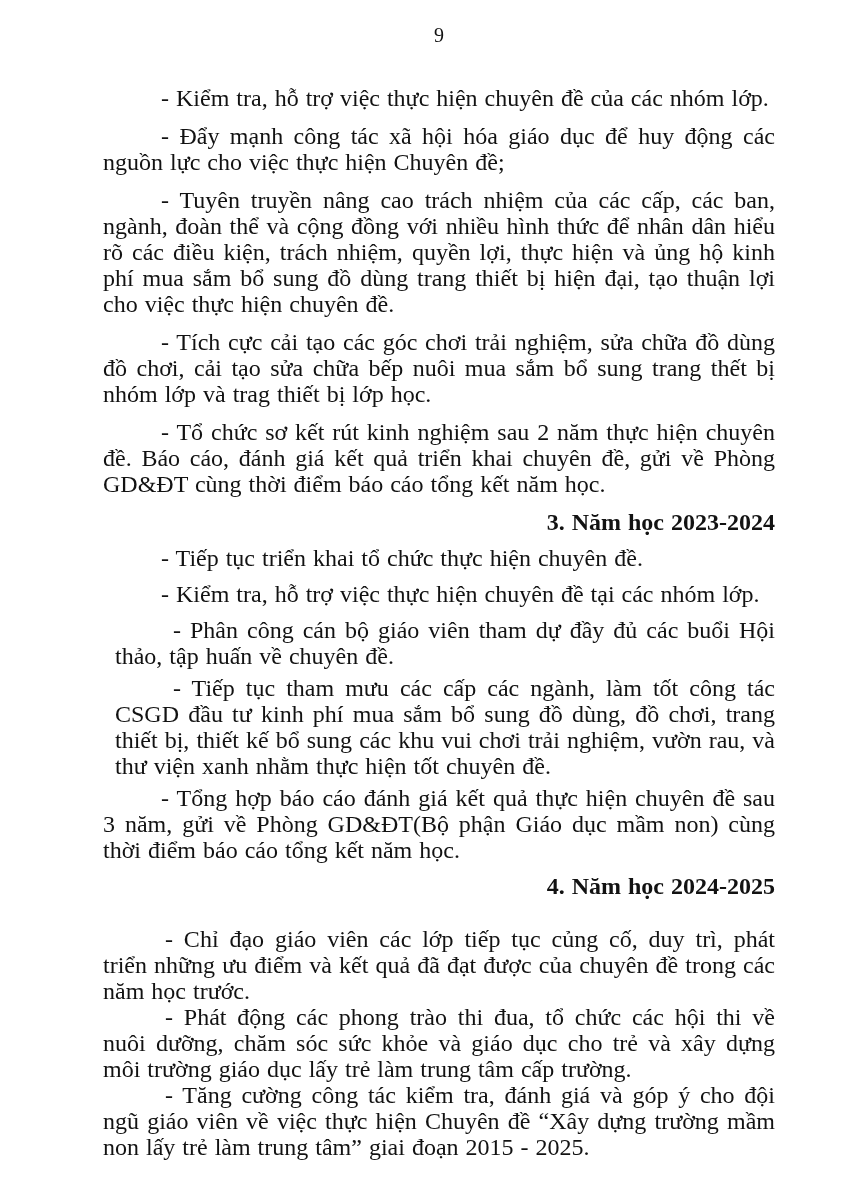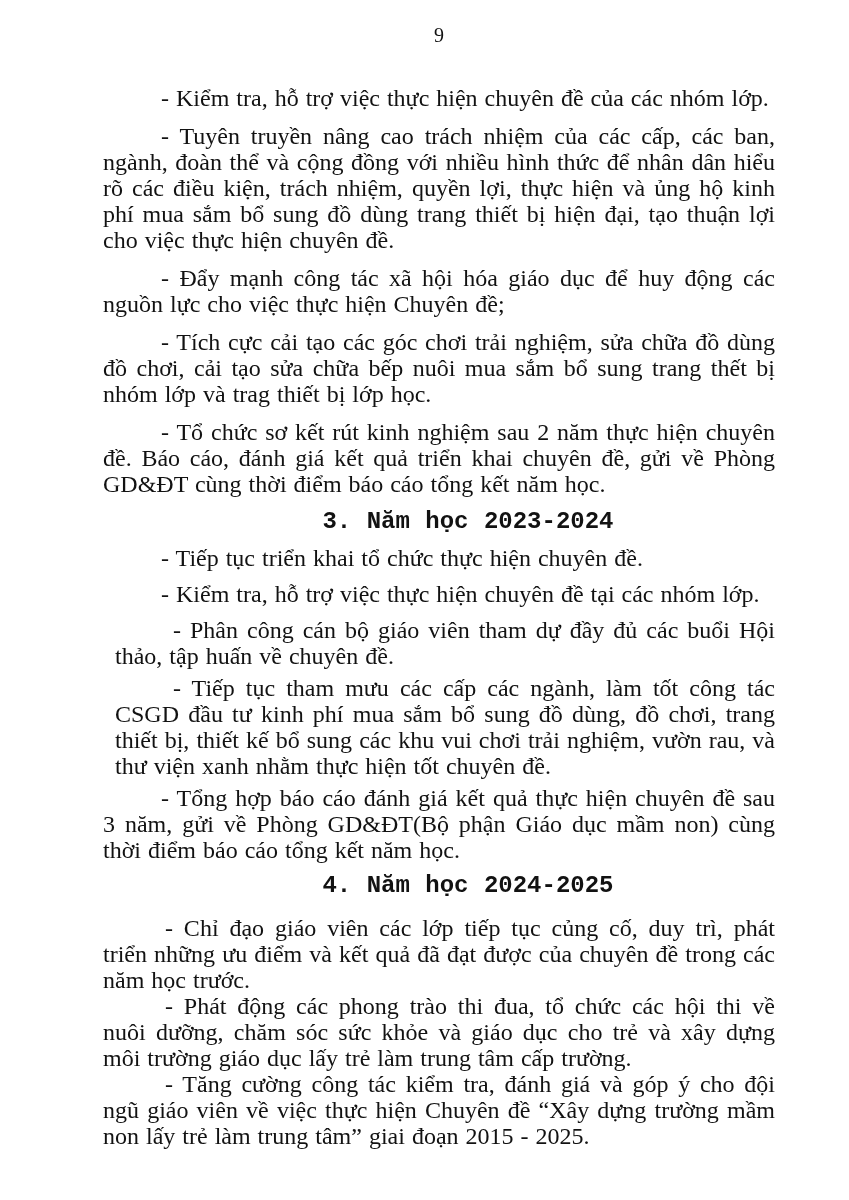--- a/index.html
+++ b/index.html
@@ -31,43 +31,42 @@
   .para {
     font-size: 24px;
     line-height: 26px;
     text-align: justify;
     text-indent: 58px;
     margin: 0 0 12px 0;
     word-spacing: 1px;
   }
   .heading {
     font-weight: bold;
-    text-align: center;
-    font-family: Liberation Mono, monospace;
+    text-align: right;
   }
   .m10 { margin-bottom: 10px; }
   .m6  { margin-bottom: 6px; margin-left: 12px; }
   .m5  { margin-bottom: 10px; }
-  .m9  { margin-bottom: 16px; }
+  .m9  { margin-bottom: 27px; }
   .tight {
     margin-bottom: 0;
     text-indent: 62px;
   }
 </style>
 </head>
 <body>
 
 <div class="page">
   <div class="content">
 
     <div class="page-number">9</div>
 
     <p class="para">- Kiểm tra, hỗ trợ việc thực hiện chuyên đề của các nhóm lớp.</p>
+    <p class="para">- Đẩy mạnh công tác xã hội hóa giáo dục để huy động các nguồn lực cho việc thực hiện Chuyên đề;</p>
     <p class="para">- Tuyên truyền nâng cao trách nhiệm của các cấp, các ban, ngành, đoàn thể và cộng đồng với nhiều hình thức để nhân dân hiểu rõ các điều kiện, trách nhiệm, quyền lợi, thực hiện và ủng hộ kinh phí mua sắm bổ sung đồ dùng trang thiết bị hiện đại, tạo thuận lợi cho việc thực hiện chuyên đề.</p>
-    <p class="para">- Đẩy mạnh công tác xã hội hóa giáo dục để huy động các nguồn lực cho việc thực hiện Chuyên đề;</p>
     <p class="para">- Tích cực cải tạo các góc chơi trải nghiệm, sửa chữa đồ dùng đồ chơi, cải tạo sửa chữa bếp nuôi mua sắm bổ sung trang thết bị nhóm lớp và trag thiết bị lớp học.</p>
     <p class="para">- Tổ chức sơ kết rút kinh nghiệm sau 2 năm thực hiện chuyên đề. Báo cáo, đánh giá kết quả triển khai chuyên đề, gửi về Phòng GD&amp;ĐT cùng thời điểm báo cáo tổng kết năm học.</p>
 
     <p class="para heading m10">3. Năm học 2023-2024</p>
 
     <p class="para m10">- Tiếp tục triển khai tổ chức thực hiện chuyên đề.</p>
     <p class="para m10">- Kiểm tra, hỗ trợ việc thực hiện chuyên đề tại các nhóm lớp.</p>
     <p class="para m6">- Phân công cán bộ giáo viên tham dự đầy đủ các buổi Hội thảo, tập huấn về chuyên đề.</p>
     <p class="para m6">- Tiếp tục tham mưu các cấp các ngành, làm tốt công tác CSGD đầu tư kinh phí mua sắm bổ sung đồ dùng, đồ chơi, trang thiết bị, thiết kế bổ sung các khu vui chơi trải nghiệm, vườn rau, và thư viện xanh nhằm thực hiện tốt chuyên đề.</p>
     <p class="para m5">- Tổng hợp báo cáo đánh giá kết quả thực hiện chuyên đề sau 3 năm, gửi về Phòng GD&amp;ĐT(Bộ phận Giáo dục mầm non) cùng thời điểm báo cáo tổng kết năm học.</p>

